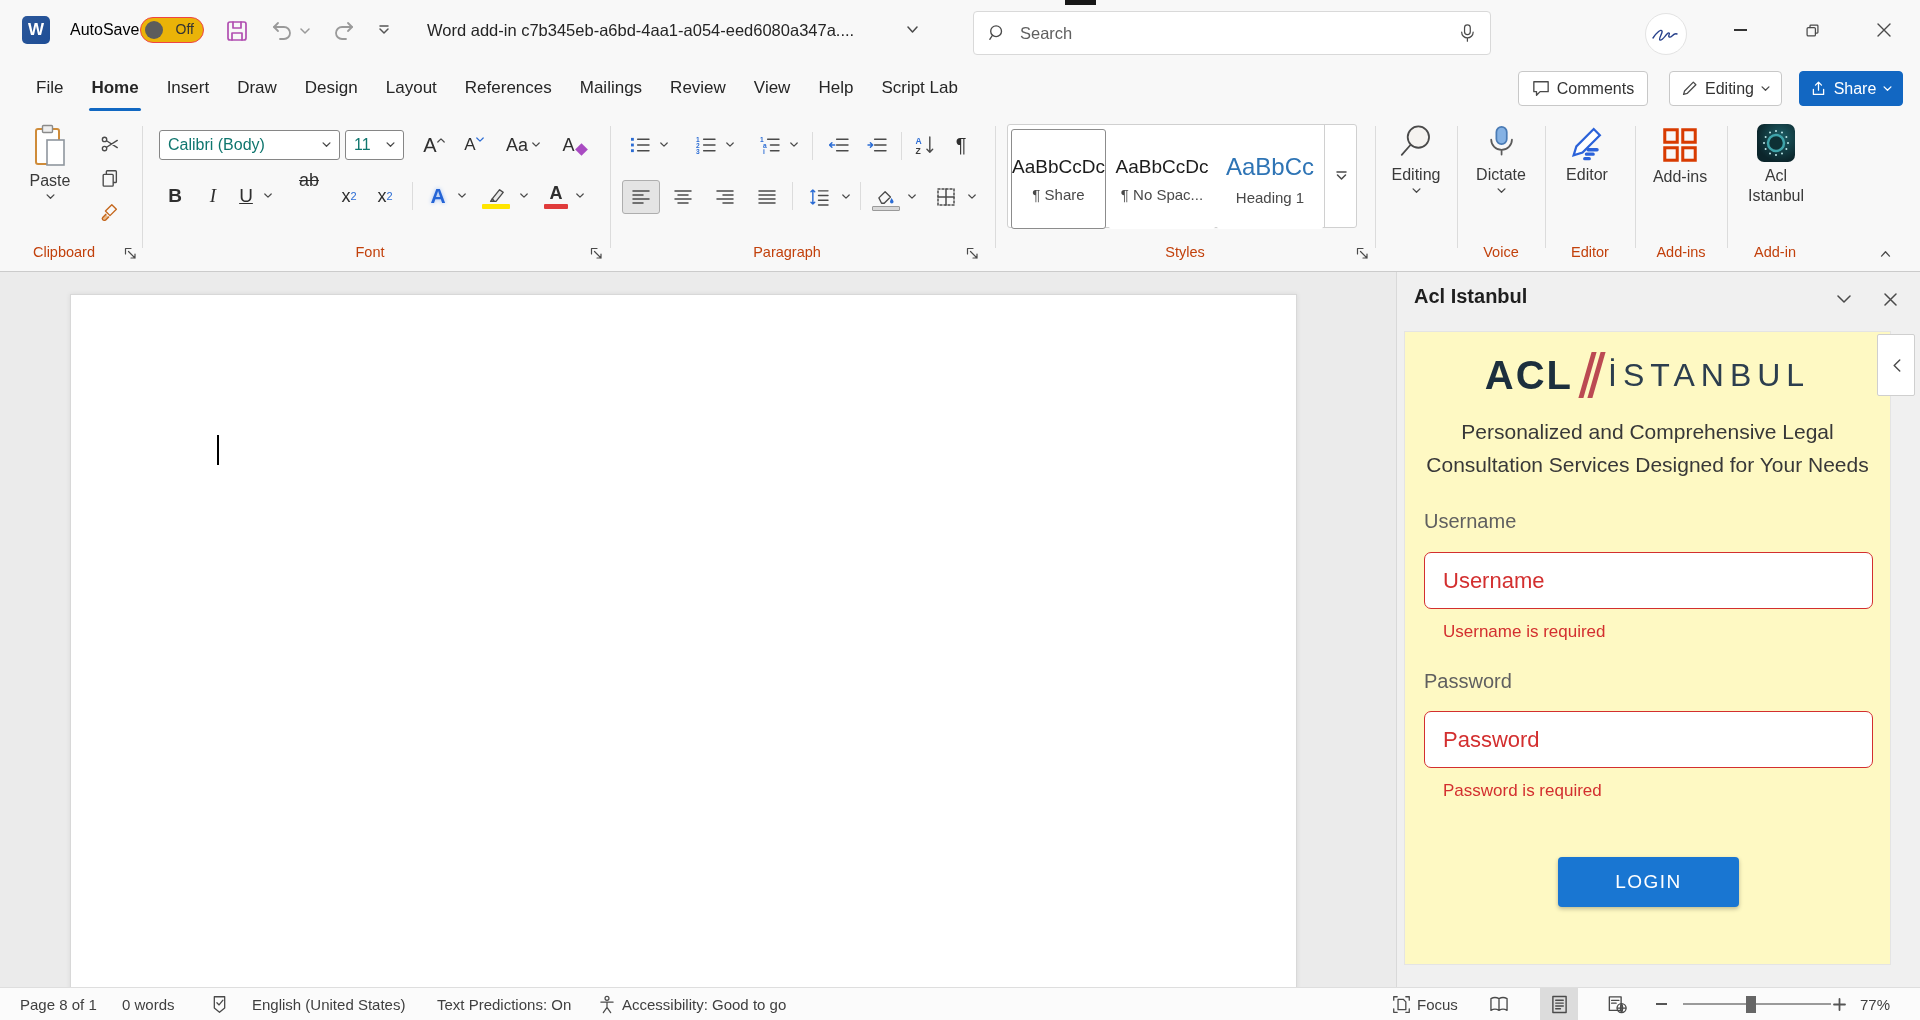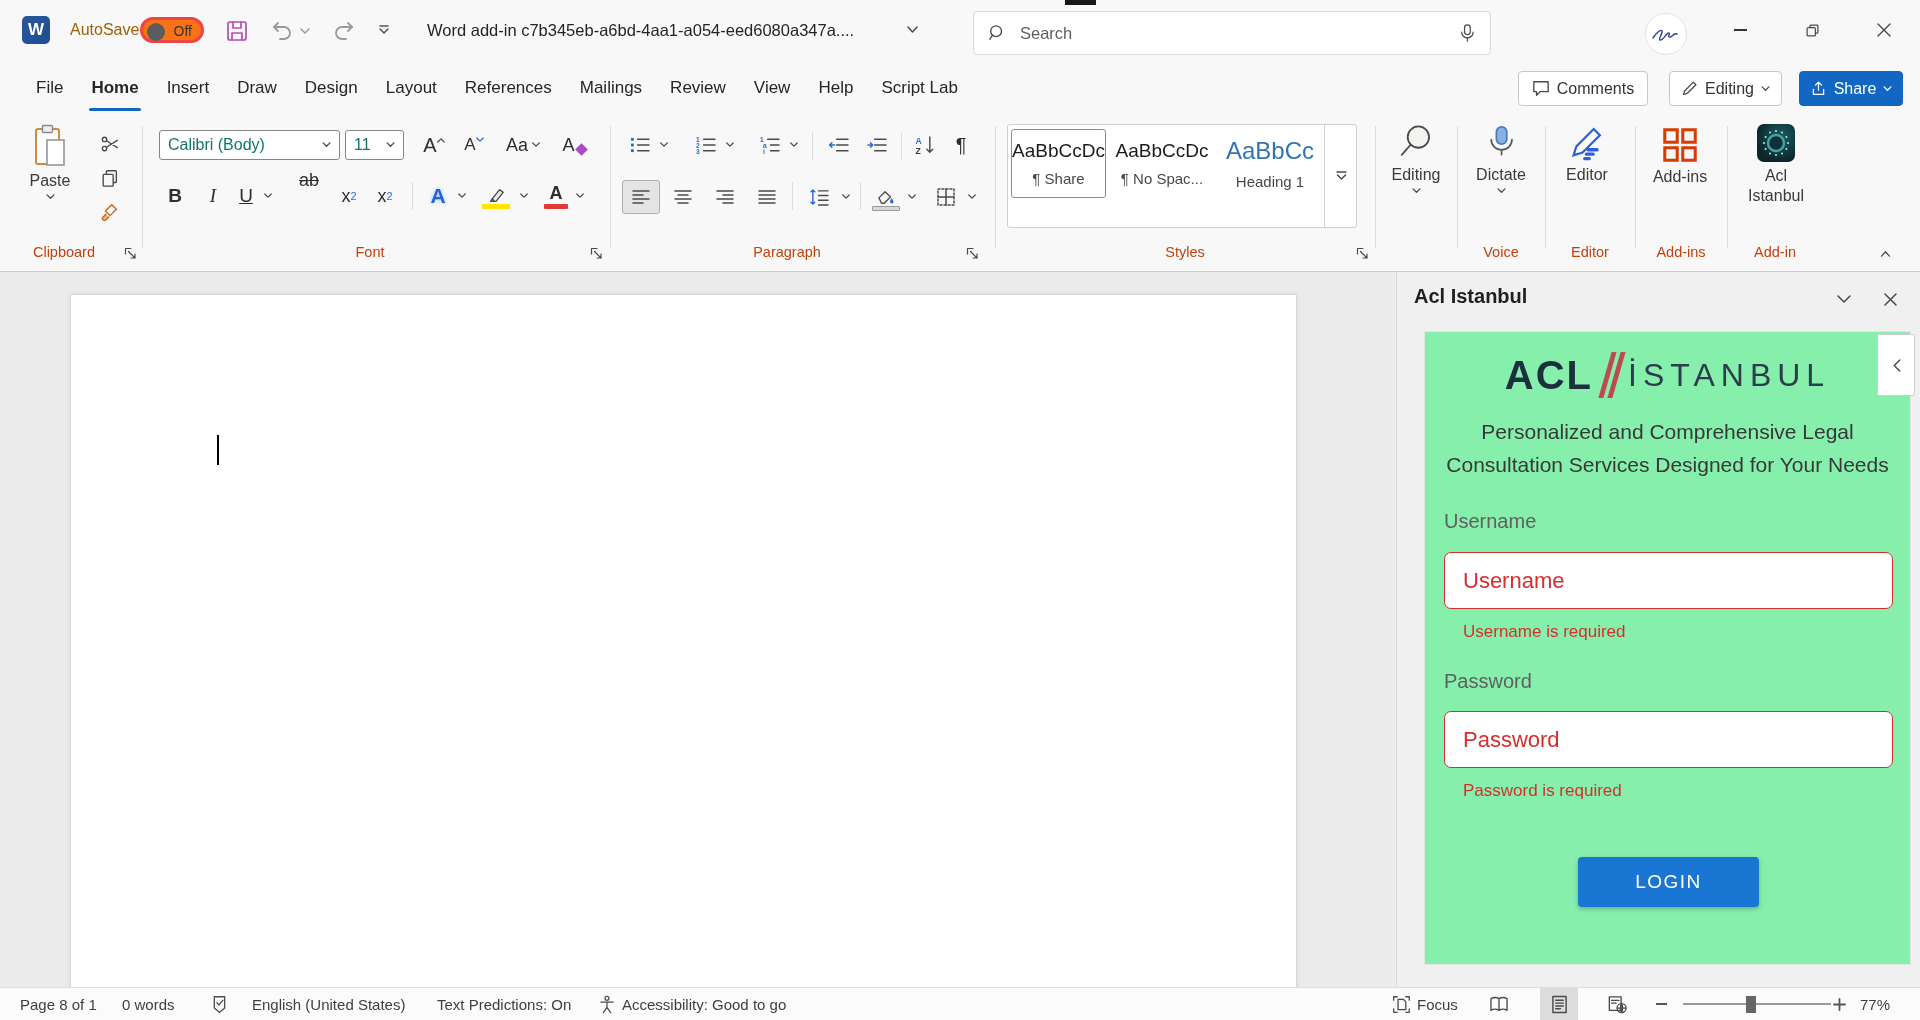--- a/index.html
+++ b/index.html
@@ -8,22 +8,22 @@
   .abs{position:absolute;}
   
   svg.ic{fill:none;stroke:#4a4a4a;stroke-width:1.5;stroke-linecap:round;stroke-linejoin:round;display:block;}
   .svgt{font:700 7px "Liberation Sans",sans-serif;stroke:none;}
   .flexc{display:flex;align-items:center;}
   .ctr{display:flex;align-items:center;justify-content:center;}
   
   #titlebar{position:absolute;top:0;left:0;width:1920px;height:60px;background:#f8f8f8;}
   .word-logo{left:22px;top:16px;width:28px;height:28px;border-radius:5px;background:linear-gradient(135deg,#2b579a,#1f4e96);color:#fff;font-weight:700;font-size:17px;}
   .word-logo::after{content:"W";}
-  .autosave-lbl{left:70px;top:0;height:60px;font-size:16px;color:#a16207;}
-  .toggle{left:140px;top:17px;width:64px;height:26px;border:3px solid #ef4444;border-radius:13px;background:#f97316;}
+  .autosave-lbl{left:70px;top:0;height:60px;font-size:16px;color:#000000;}
+  .toggle{left:140px;top:17px;width:64px;height:26px;border:1px solid #ef4444;border-radius:13px;background:#eab308;}
   .knob{position:absolute;left:4px;top:3px;width:18px;height:18px;border-radius:50%;background:#5c5c5c;}
   .toggle-state{position:absolute;right:9px;top:3px;font-size:14px;color:#333;}
   .qat{top:0;height:60px;color:#8a8a8a;}
   .doc-title{left:427px;top:0;height:60px;font-size:16.5px;color:#252525;}
   .searchbox{left:973px;top:11px;width:518px;height:44px;background:#fff;border:1px solid #d9d9d9;border-radius:4px;display:flex;align-items:center;padding:0 14px;gap:14px;}
   .search-ph{font-size:16.5px;color:#5f5f5f;flex:1;}
   .avatar{left:1645px;top:13px;width:42px;height:42px;border-radius:50%;background:#fff;border:1px solid #e3e3e3;overflow:hidden;}
   .winbtn{top:0;width:46px;height:60px;color:#333;}
   
   #tabrow{position:absolute;top:60px;left:0;width:1920px;height:56px;background:#f8f8f8;}
@@ -38,34 +38,34 @@
   .vdiv{position:absolute;top:10px;height:122px;width:1px;background:#dcdcdc;}
   .sdiv{position:absolute;width:1px;background:#dcdcdc;}
   .grplabel{position:absolute;top:128px;font-size:14.5px;color:#c2410c;text-align:center;}
   .launch{position:absolute;top:131px;width:14px;height:14px;color:#605e5c;}
   .bigbtn{position:absolute;top:8px;display:flex;flex-direction:column;align-items:center;gap:4px;font-size:16px;color:#3a3a3a;text-align:center;}
   .smbtn{position:absolute;display:flex;align-items:center;justify-content:center;color:#2f2f2f;border-radius:3px;}
   .combo{position:absolute;top:14px;height:30px;background:#fff;border:1px solid #868686;border-radius:3px;display:flex;align-items:center;padding:0 8px;font-size:16px;color:#0f766e;justify-content:space-between;}
   .ubar{text-decoration:underline;}
   .strike{text-decoration:line-through;}
   .colorbar{position:absolute;left:4px;right:4px;bottom:3px;height:5px;border-radius:1px;}
-  .stylecard{position:absolute;top:4px;height:69px;background:#fff;display:flex;flex-direction:column;align-items:center;justify-content:center;gap:8px;border-radius:3px;}
+  .stylecard{position:absolute;top:4px;height:100px;background:#fff;display:flex;flex-direction:column;align-items:center;justify-content:center;gap:8px;border-radius:3px;}
   .stylesample{font-size:19px;color:#1c1c1c;}
   .stylename{font-size:15px;color:#494949;}
   .acl-icon{width:38px;height:38px;border-radius:7px;background:radial-gradient(circle at 62% 35%,#1e5f66,#0b252b 72%);}
   
   #workspace{position:absolute;top:272px;left:0;width:1920px;height:715px;background:#ebebeb;}
   #page{position:absolute;left:70px;top:22px;width:1227px;height:700px;background:#fff;border:1px solid #d8d8d8;box-shadow:0 0 5px rgba(0,0,0,.08);}
   #cursor{position:absolute;left:146px;top:140px;width:2px;height:30px;background:#000;animation:blink 1.1s steps(1) infinite;}
   @keyframes blink{50%{opacity:0;}}
   
   #taskpane{position:absolute;left:1396px;top:0;width:524px;height:715px;background:#f0f0f0;border-left:1px solid #d9d9d9;}
   .tp-title{position:absolute;left:17px;top:13px;font-size:20px;font-weight:700;color:#1f1f1f;}
   .tp-ic{position:absolute;top:16px;width:22px;height:22px;color:#444;}
-  .tp-card{position:absolute;left:27px;top:59px;width:487px;height:634px;background:#86efac;border:1px solid #e4e4e4;}
+  .tp-card{position:absolute;left:7px;top:59px;width:487px;height:634px;background:#fef9c3;border:1px solid #e4e4e4;}
   .collapse-tab{position:absolute;left:480px;top:62px;width:38px;height:62px;background:#fff;border:1px solid #cfcfcf;border-radius:2px;color:#555;}
   .logo{position:absolute;left:0;right:0;top:20px;display:flex;align-items:center;justify-content:center;}
   .logo-acl{font-size:40px;font-weight:700;letter-spacing:2px;color:#1c2f3d;}
   .logo-bars{display:flex;gap:4px;margin:0 9px 0 12px;}
   .logo-bars i{display:block;width:5px;height:46px;background:#bb4a52;transform:skewX(-16deg);}
   .logo-ist{font-size:32px;font-weight:400;letter-spacing:6px;color:#2c3e4e;}
   .tagline{position:absolute;left:12px;right:12px;top:83px;text-align:center;font-size:21px;line-height:33px;color:#383838;}
   .fld-label{position:absolute;left:19px;font-size:20px;color:#606060;}
   .fld-input{position:absolute;left:19px;width:449px;height:57px;border:1.5px solid #d32f2f;border-radius:7px;background:#fff;font-family:"Liberation Sans",sans-serif;font-size:22px;color:#d32f2f;padding:0 18px;outline:none;}
   .fld-input::placeholder{color:#d32f2f;opacity:1;}

